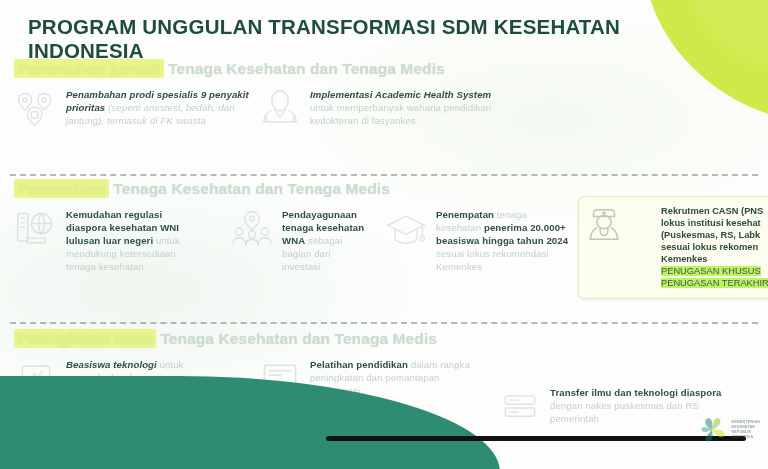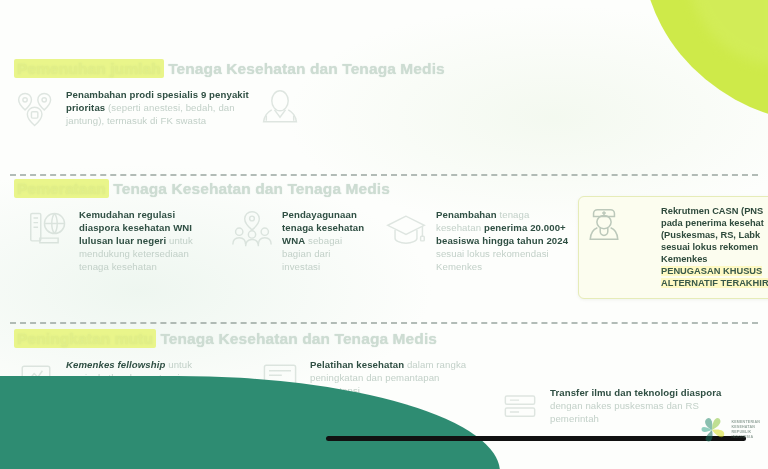--- a/index.html
+++ b/index.html
@@ -88,49 +88,50 @@
 
   
   .card{
     position:absolute;left:578px;top:-12px;width:215px;
     background:#fcfdef;border:1px solid #e6ecb8;border-radius:6px;
     padding:8px 8px 8px 6px;display:flex;gap:6px;align-items:flex-start;
     box-shadow:0 1px 3px rgba(120,140,110,.10);
   }
   .card .ic{width:38px;height:38px;opacity:.45;}
   .card .ctxt{font-size:9.3px;line-height:1.3;color:#2e4a3c;font-weight:bold;white-space:nowrap;margin-left:32px;}
-  .card .ctxt .alt{color:#3a5a4a;font-weight:bold;background:#fef9c3;}
+  .card .ctxt .alt{color:#3a5a4a;font-weight:normal;background:#bef264;}
 
   
   .logo{position:absolute;right:8px;bottom:24px;display:flex;align-items:center;gap:4px;opacity:.55;}
   .logo-mark{width:30px;height:30px;position:relative;}
   .logo-txt{font-size:3.6px;line-height:1.45;color:#3d5a4c;font-weight:bold;letter-spacing:.2px;}
 </style>
 </head>
 <body>
 
 <div class="slide">
 
   <div class="wash"></div>
   <div class="corner-green"></div>
   <div class="corner-green-soft"></div>
 
+  <div class="title">PROGRAM UNGGULAN TRANSFORMASI SDM KESEHATAN INDONESIA</div>
 
   <div class="divider div1"></div>
   <div class="divider div2"></div>
 
   <div class="section sec1">
     <div class="sec-head">
       <span class="hl">Pemenuhan jumlah</span>
       <span class="rest">Tenaga Kesehatan dan Tenaga Medis</span>
     </div>
 
     <div class="row">
 
-      <div class="item" style="left:14px;width:235px;">
+      <div class="item" style="left:14px;width:235px;font-style:italic;">
         <span class="ic">
           <svg viewBox="0 0 48 46" fill="none" stroke="#9fb3a8" stroke-width="1.6">
             <path d="M12 6c4 0 7 3 7 7 0 5-7 11-7 11S5 18 5 13c0-4 3-7 7-7z"></path>
             <circle cx="12" cy="13" r="2.4"></circle>
             <path d="M33 6c4 0 7 3 7 7 0 5-7 11-7 11s-7-6-7-11c0-4 3-7 7-7z"></path>
             <circle cx="33" cy="13" r="2.4"></circle>
             <path d="M22.5 21c4.4 0 8 3.3 8 7.7 0 5.5-8 12.3-8 12.3s-8-6.8-8-12.3c0-4.4 3.6-7.7 8-7.7z"></path>
             <rect x="19" y="26" width="7" height="7" rx="1.2"></rect>
           </svg>
         </span>
@@ -142,34 +143,38 @@
 
       <div class="item" style="left:258px;width:240px;">
         <span class="ic">
           <svg viewBox="0 0 48 46" fill="none" stroke="#9fb3a8" stroke-width="1.6">
             <ellipse cx="24" cy="14" rx="9" ry="11"></ellipse>
             <path d="M15 24c-4 2-8 6-9 13h36c-1-7-5-11-9-13"></path>
             <path d="M18 24l6 8 6-8"></path>
             <path d="M9 30v6M39 30v6"></path>
           </svg>
         </span>
+        <span class="txt">
+          <b><i>Implementasi Academic Health System</i></b>
+          <span class="dim">untuk memperbanyak wahana pendidikan kedokteran di fasyankes</span>
+        </span>
       </div>
 
     </div>
   </div>
 
   <div class="section sec2">
     <div class="sec-head">
       <span class="hl">Pemerataan</span>
       <span class="rest">Tenaga Kesehatan dan Tenaga Medis</span>
     </div>
 
     <div class="row">
 
-      <div class="item" style="left:27px;width:185px;">
+      <div class="item" style="left:14px;width:185px;">
         <span class="ic">
           <svg viewBox="0 0 48 46" fill="none" stroke="#9fb3a8" stroke-width="1.6">
             <rect x="4" y="6" width="11" height="30" rx="1.5"></rect>
             <path d="M7 11h5M7 16h5M7 21h5"></path>
             <circle cx="30" cy="17" r="11"></circle>
             <path d="M19 17h22M30 6c4 5 4 17 0 22M30 6c-4 5-4 17 0 22"></path>
             <path d="M14 33h20v5H14z"></path>
           </svg>
         </span>
         <span class="txt">
@@ -200,45 +205,45 @@
       <div class="item" style="left:384px;width:185px;">
         <span class="ic">
           <svg viewBox="0 0 48 46" fill="none" stroke="#9fb3a8" stroke-width="1.6">
             <path d="M24 9L4 19l20 10 20-10L24 9z"></path>
             <path d="M12 24v9c0 3 5.5 5.5 12 5.5S36 36 36 33v-9"></path>
             <path d="M42 20v11"></path>
             <rect x="40" y="31" width="4" height="5" rx="1"></rect>
           </svg>
         </span>
         <span class="txt">
-          <b>Penambahan</b>
+          <b>Penempatan</b>
           <span class="dim">tenaga kesehatan</span>
           <b>penerima 20.000+ beasiswa hingga tahun 2024</b>
           <span class="dim">sesuai lokus rekomendasi Kemenkes</span>
         </span>
       </div>
 
       <div class="card">
         <span class="ic">
           <svg viewBox="0 0 40 40" fill="none" stroke="#6f8a7c" stroke-width="1.6">
             <path d="M9 12h22v-3a4 4 0 00-4-4H13a4 4 0 00-4 4v3z"></path>
             <path d="M20 6.5v4M18 8.5h4"></path>
             <ellipse cx="20" cy="18" rx="7.5" ry="7"></ellipse>
             <path d="M13 24c-4 1.5-7 5-7.5 12h29C34 29 31 25.5 27 24"></path>
             <path d="M16 24v4a4 4 0 008 0v-4"></path>
           </svg>
         </span>
         <span class="ctxt">
           <span>Rekrutmen CASN (PNS</span><br>
-          <span>pada penerima kesehat</span><br>
+          <span>lokus institusi kesehat</span><br>
           <span>(Puskesmas, RS, Labk</span><br>
           <span>sesuai lokus rekomen</span><br>
           <span>Kemenkes</span><br>
           <span class="alt">PENUGASAN KHUSUS</span><br>
-          <span class="alt">ALTERNATIF TERAKHIR</span>
+          <span class="alt">PENUGASAN TERAKHIR</span>
         </span>
       </div>
 
     </div>
   </div>
 
   <div class="section sec3">
     <div class="sec-head">
       <span class="hl">Peningkatan mutu</span>
       <span class="rest">Tenaga Kesehatan dan Tenaga Medis</span>
@@ -248,35 +253,35 @@
 
       <div class="item" style="left:14px;width:215px;">
         <span class="ic">
           <svg viewBox="0 0 48 40" fill="none" stroke="#9fb3a8" stroke-width="1.6">
             <rect x="9" y="6" width="30" height="20" rx="2"></rect>
             <path d="M4 30h40l-3 4H7l-3-4z"></path>
             <path d="M17 20l5-6 4 4 5-7"></path>
           </svg>
         </span>
         <span class="txt">
-          <b><i>Kemenkes fellowship</i></b>
+          <b><i>Beasiswa teknologi</i></b>
           <span class="dim">untuk meningkatkan kompetensi spesialistik tenaga kesehatan</span>
         </span>
       </div>
 
       <div class="item" style="left:258px;width:215px;">
         <span class="ic">
           <svg viewBox="0 0 48 40" fill="none" stroke="#9fb3a8" stroke-width="1.6">
             <rect x="7" y="5" width="34" height="22" rx="2"></rect>
             <path d="M12 11h24M12 16h14"></path>
             <path d="M24 27v7M16 36l8-4 8 4"></path>
           </svg>
         </span>
         <span class="txt">
-          <b>Pelatihan kesehatan</b>
+          <b>Pelatihan pendidikan</b>
           <span class="dim">dalam rangka peningkatan dan pemantapan kompetensi</span>
         </span>
       </div>
 
       <div class="item" style="left:498px;width:245px;margin-top:28px;">
         <span class="ic">
           <svg viewBox="0 0 48 40" fill="none" stroke="#9fb3a8" stroke-width="1.6">
             <rect x="8" y="8" width="32" height="9" rx="1.6"></rect>
             <rect x="8" y="21" width="32" height="9" rx="1.6"></rect>
             <path d="M13 12.5h10M13 25.5h10"></path>

